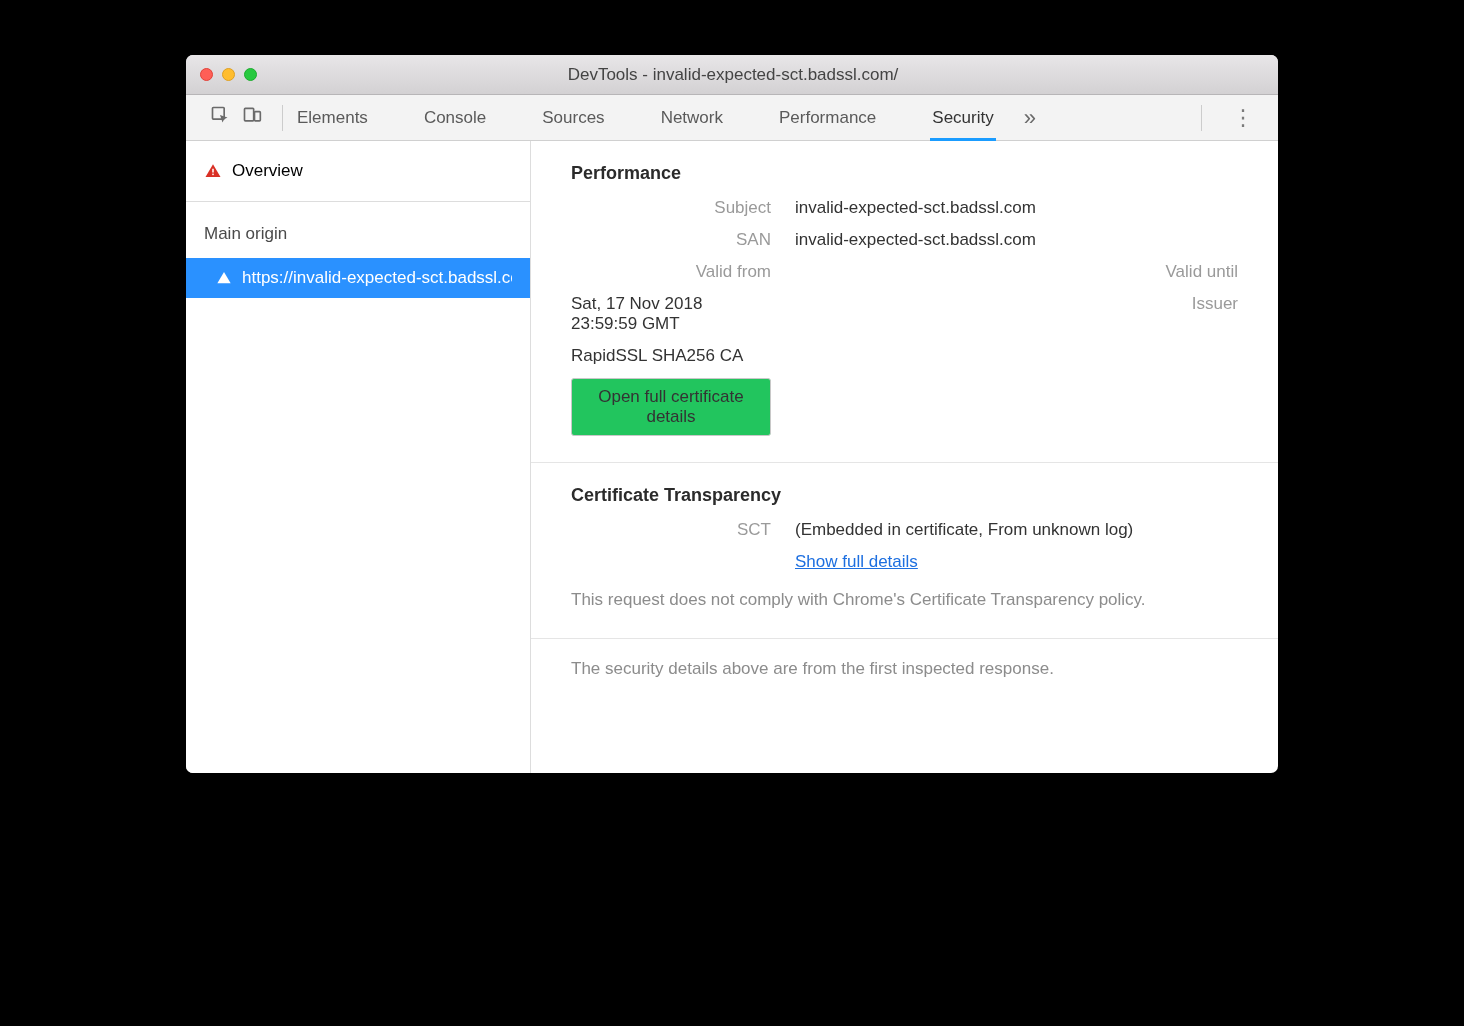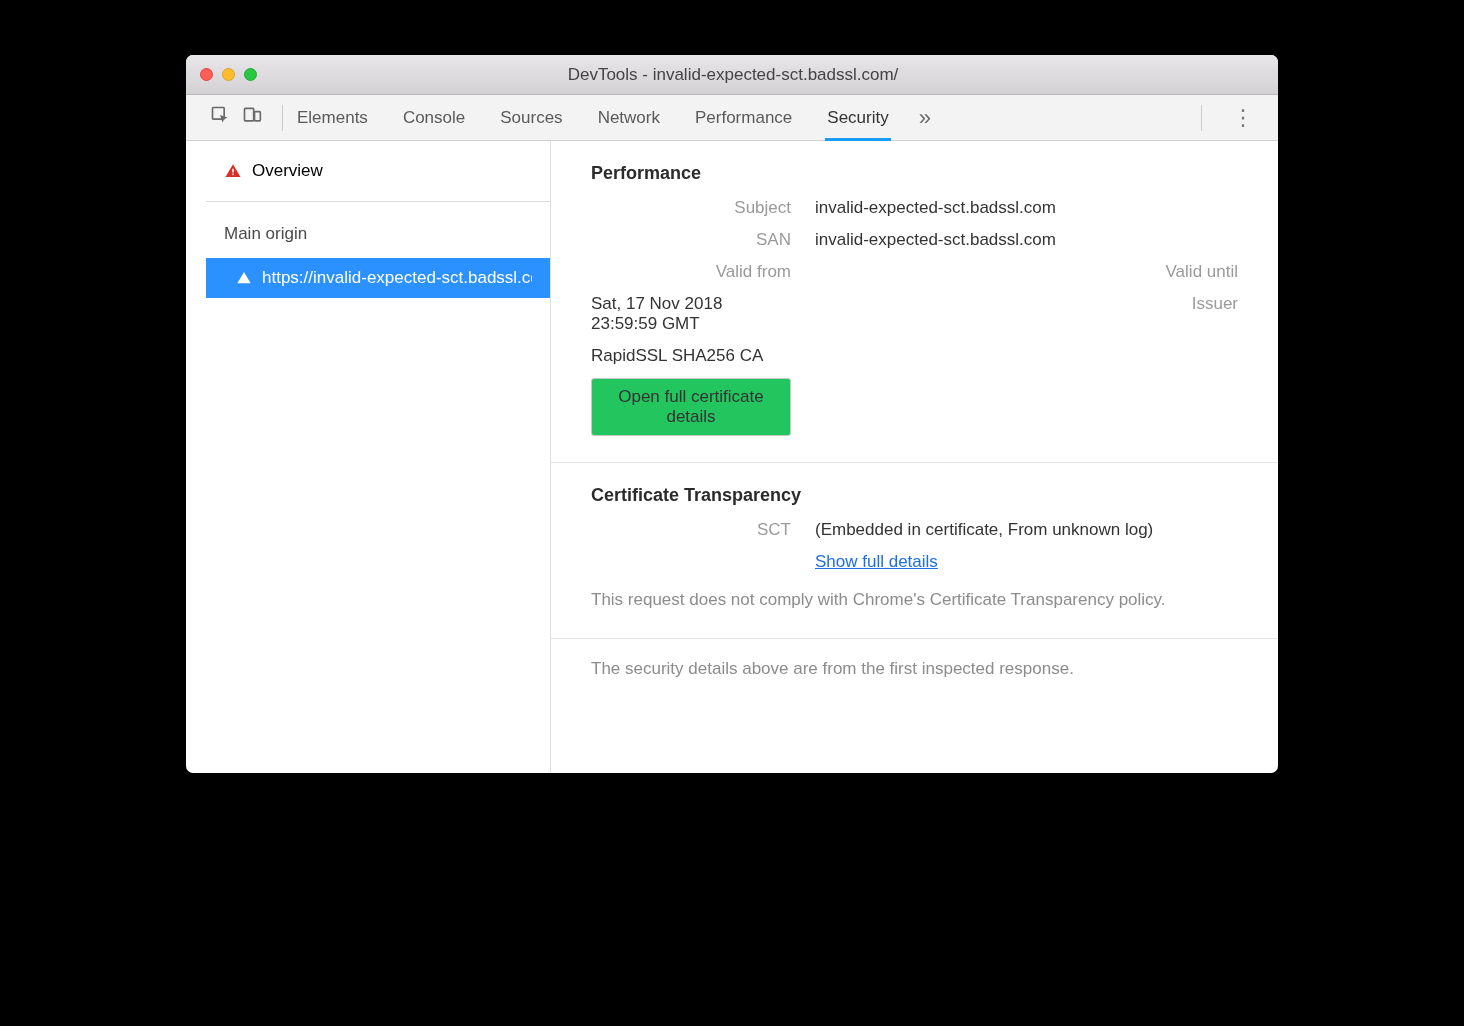--- a/index.html
+++ b/index.html
@@ -54,30 +54,30 @@
     border-bottom: 1px solid #d0d0d0;
     display: flex;
     align-items: center;
     padding: 0 10px;
     font-size: 17px;
     color: #5a5a5a;
   }
   .tool-icons { display:flex; gap:12px; align-items:center; padding:0 6px 0 14px;}
   .tool-icons svg { width: 20px; height: 20px; }
   .vsep { width:1px; height:26px; background:#ccc; margin:0 14px; }
-  .tabs { display:flex; gap:35px; align-items:center; height:100%; }
+  .tabs { display:flex; gap:56px; align-items:center; height:100%; }
   .tab { height:100%; display:flex; align-items:center; cursor:pointer; position:relative; color:#5a5a5a;}
   .tab.active { color:#333; }
   .tab.active::after {
     content:""; position:absolute; left:-2px; right:-2px; bottom:-1px; height:3px; background:#1a9cff;
   }
   .chevmore { margin-left:30px; font-size:22px; color:#6a6a6a; cursor:pointer;}
   .spacer { flex:1; }
   .menu-dots { font-size:22px; color:#7a7a7a; padding:0 16px; cursor:pointer; letter-spacing:-2px;}
-  .body { flex:1; display:flex; overflow:hidden;margin-left:20px; }
+  .body { flex:1; display:flex; overflow:hidden; }
   .sidebar {
     width: 345px;
     border-right: 1px solid #ddd;
     background:#fff;
     display:flex; flex-direction:column;
     font-size:17px;
   }
   .overview {
     display:flex; align-items:center; gap:10px;
     padding: 20px 18px;

